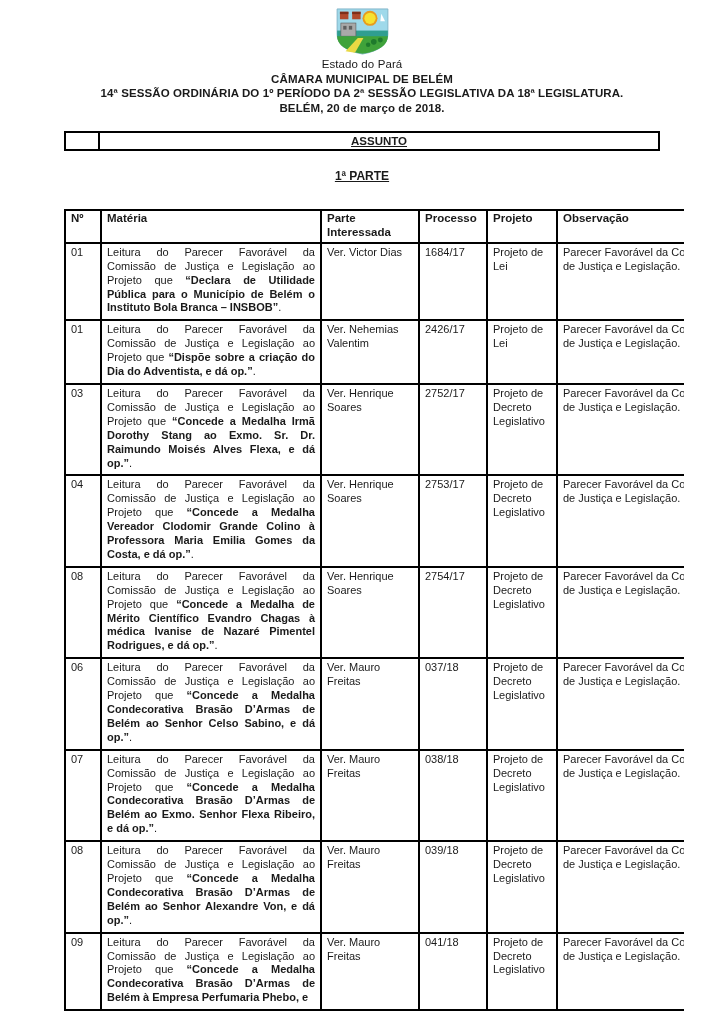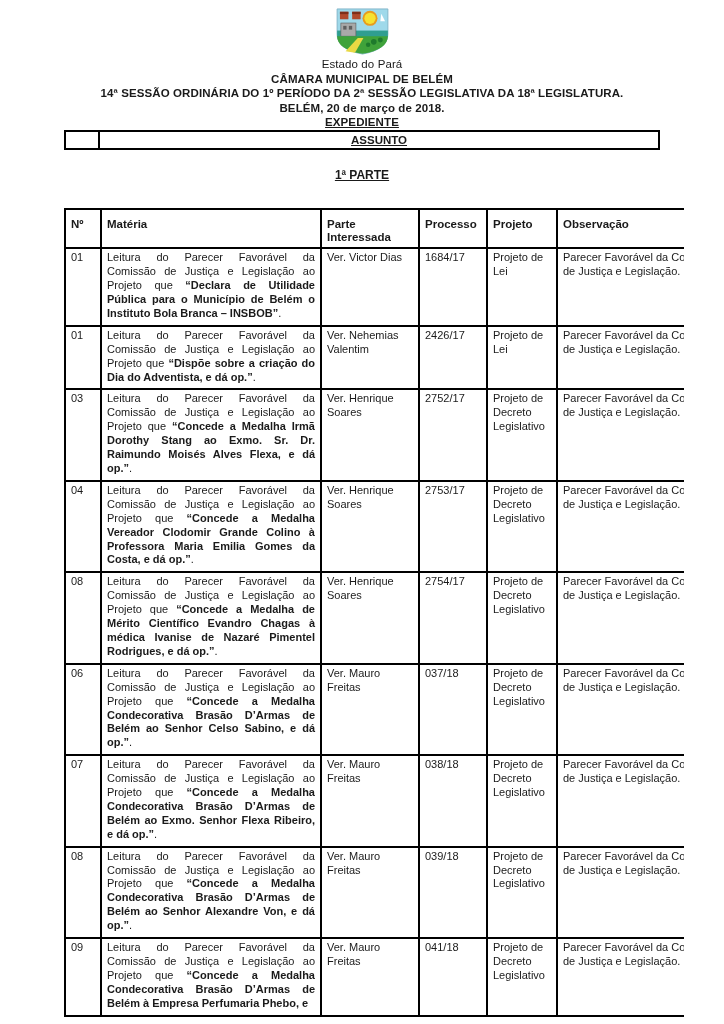--- a/index.html
+++ b/index.html
@@ -21,21 +21,21 @@
     position: relative;
   }
   
   .doc-header { text-align: center; }
   .crest-wrap { display: flex; justify-content: center; margin-bottom: 2px; }
   .h-line { font-size: 11.5px; line-height: 14.5px; letter-spacing: 0.1px; }
   .bold { font-weight: 700; }
   .underline { text-decoration: underline; }
   
   .assunto-table {
-    width: 100%; border-collapse: collapse; margin-top: 0;
+    width: 100%; border-collapse: collapse; margin-top: 16px;
     table-layout: fixed;
   }
   .assunto-table td { border: 2px solid var(--border, #000); height: 18px; padding: 0; }
   .assunto-table .assunto-num { width: 34px; }
   .assunto-table .assunto-cell {
     text-align: center; font-size: 11.5px; font-weight: 700;
   }
   .assunto-table .assunto-cell span { text-decoration: underline; }
   
   .part-title {
@@ -46,21 +46,21 @@
   .agenda {
     width: 100%; border-collapse: collapse; table-layout: fixed;
     font-size: 11px; line-height: 13.9px;
   }
   .agenda th, .agenda td {
     border: 2px solid var(--border, #000);
     padding: 2px 5px 4px 5px;
     vertical-align: top; text-align: left;
     overflow: hidden;
   }
-  .agenda thead th { font-weight: 700; font-size: 11.5px; padding-top: 8px; padding-bottom: 2px; }
+  .agenda thead th { font-weight: 700; font-size: 11.5px; padding-top: 1px; padding-bottom: 2px; }
   .agenda td.materia { text-align: justify; }
   .agenda .seg-bold { font-weight: 700; }
 </style>
 </head>
 <body>
 
 <div class="page">
 
   <div class="doc-header">
     <div class="crest-wrap">
@@ -89,21 +89,20 @@
           <circle cx="42" cy="36" r="3" fill="#1e7a2c"></circle>
           <circle cx="49" cy="34" r="2.6" fill="#1e7a2c"></circle>
           <circle cx="36" cy="39" r="2.4" fill="#1e7a2c"></circle>
         </g>
       </svg>
     </div>
     <div class="h-line">Estado do Pará</div>
     <div class="h-line bold">CÂMARA MUNICIPAL DE BELÉM</div>
     <div class="h-line bold">14ª SESSÃO ORDINÁRIA DO 1º PERÍODO DA 2ª SESSÃO LEGISLATIVA DA 18ª LEGISLATURA.</div>
     <div class="h-line bold">BELÉM, 20 de março de 2018.</div>
-    <div class="h-line bold underline">EXPEDIENTE</div>
   </div>
 
   <table class="assunto-table">
     <tbody>
         <tr>
       <td class="assunto-num"></td>
       <td class="assunto-cell">
         <span>ASSUNTO</span>
       </td>
     </tr>

